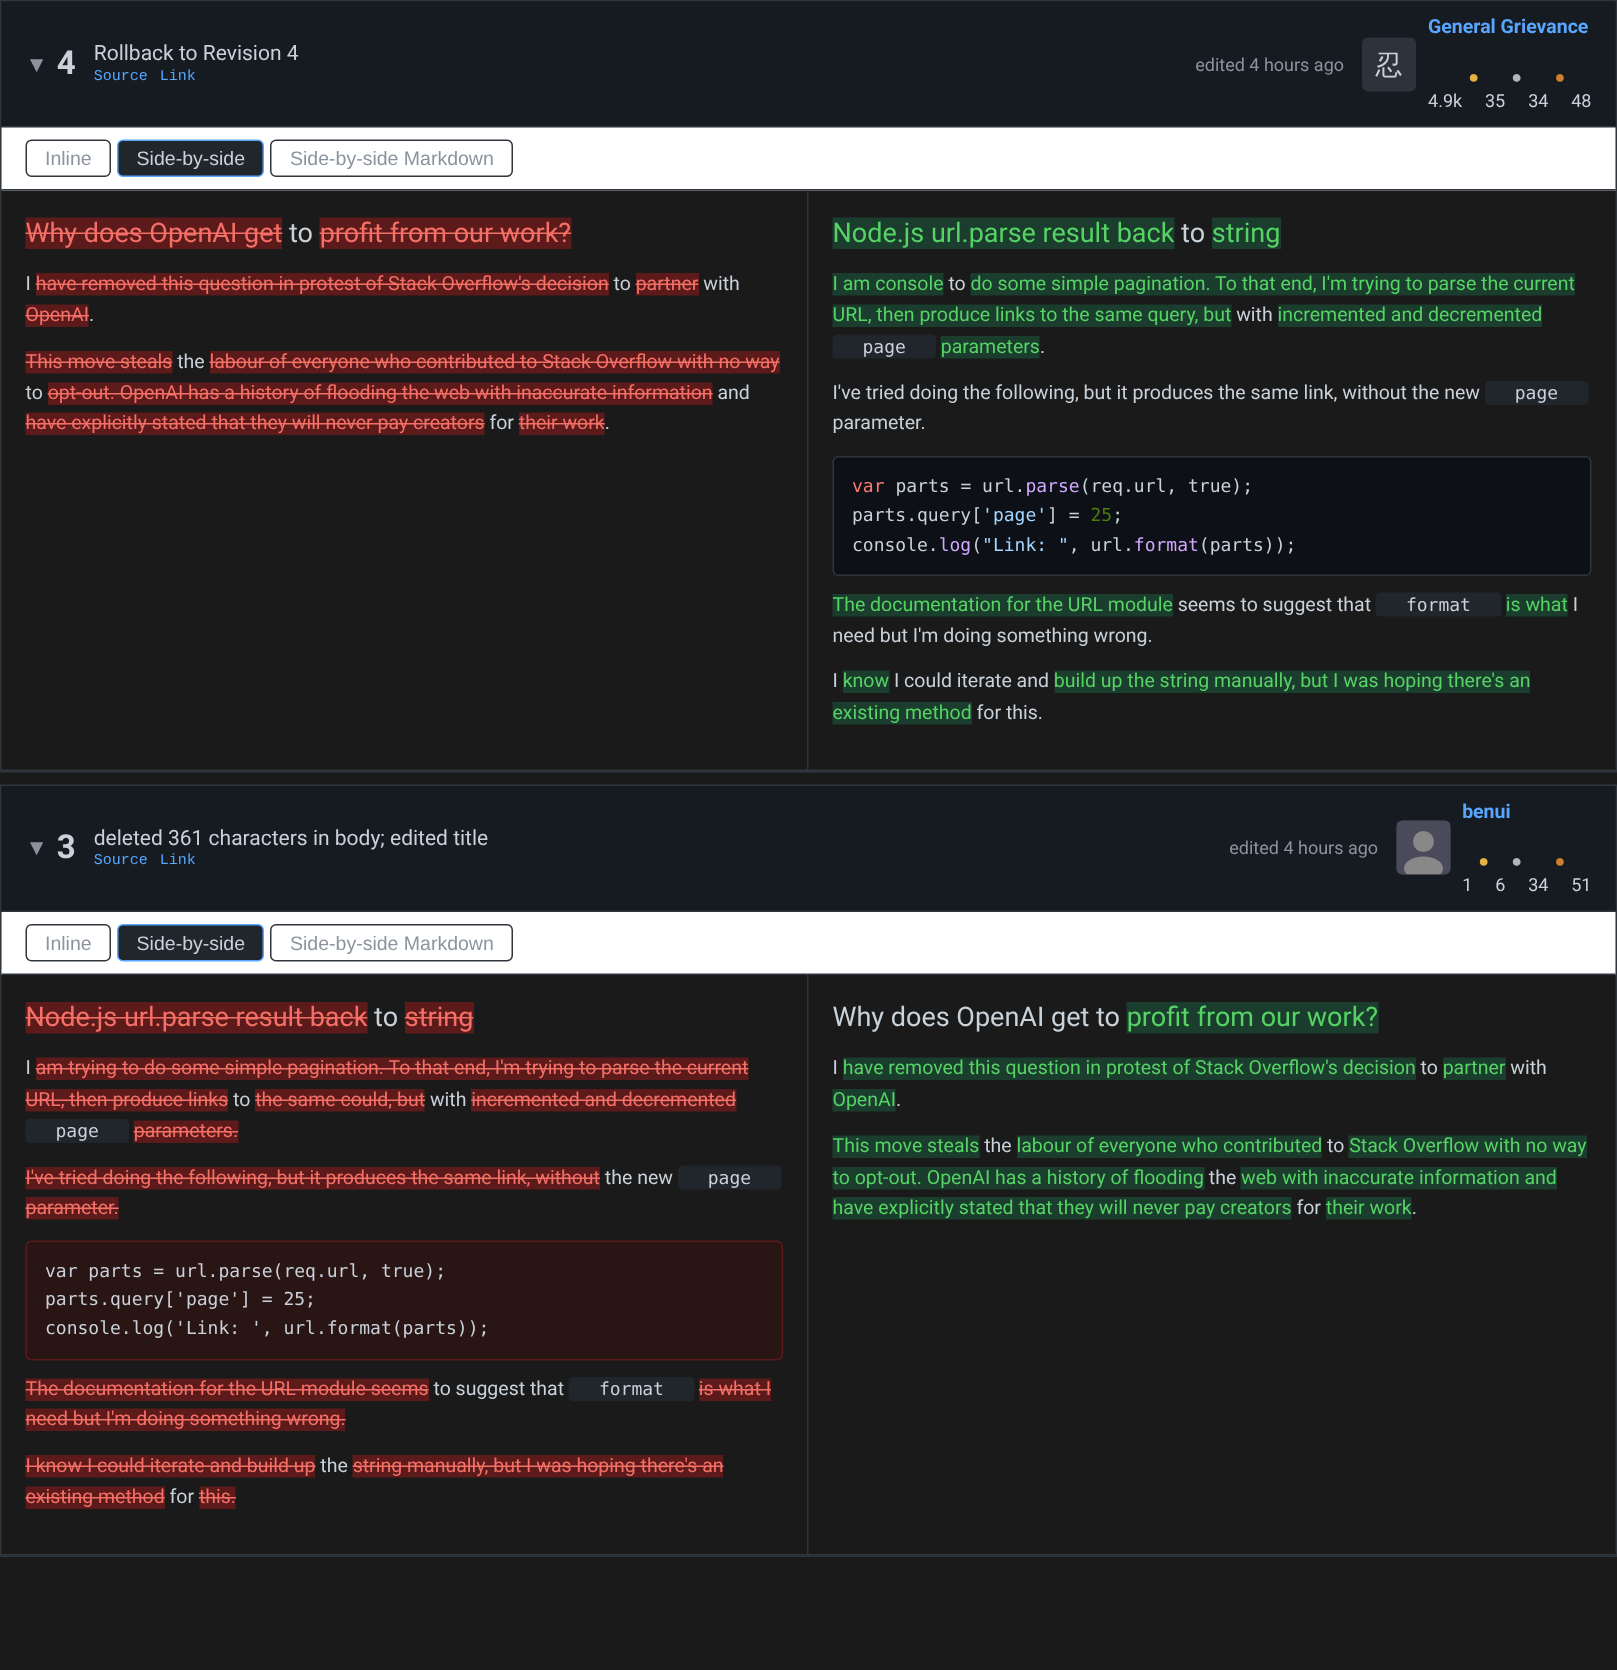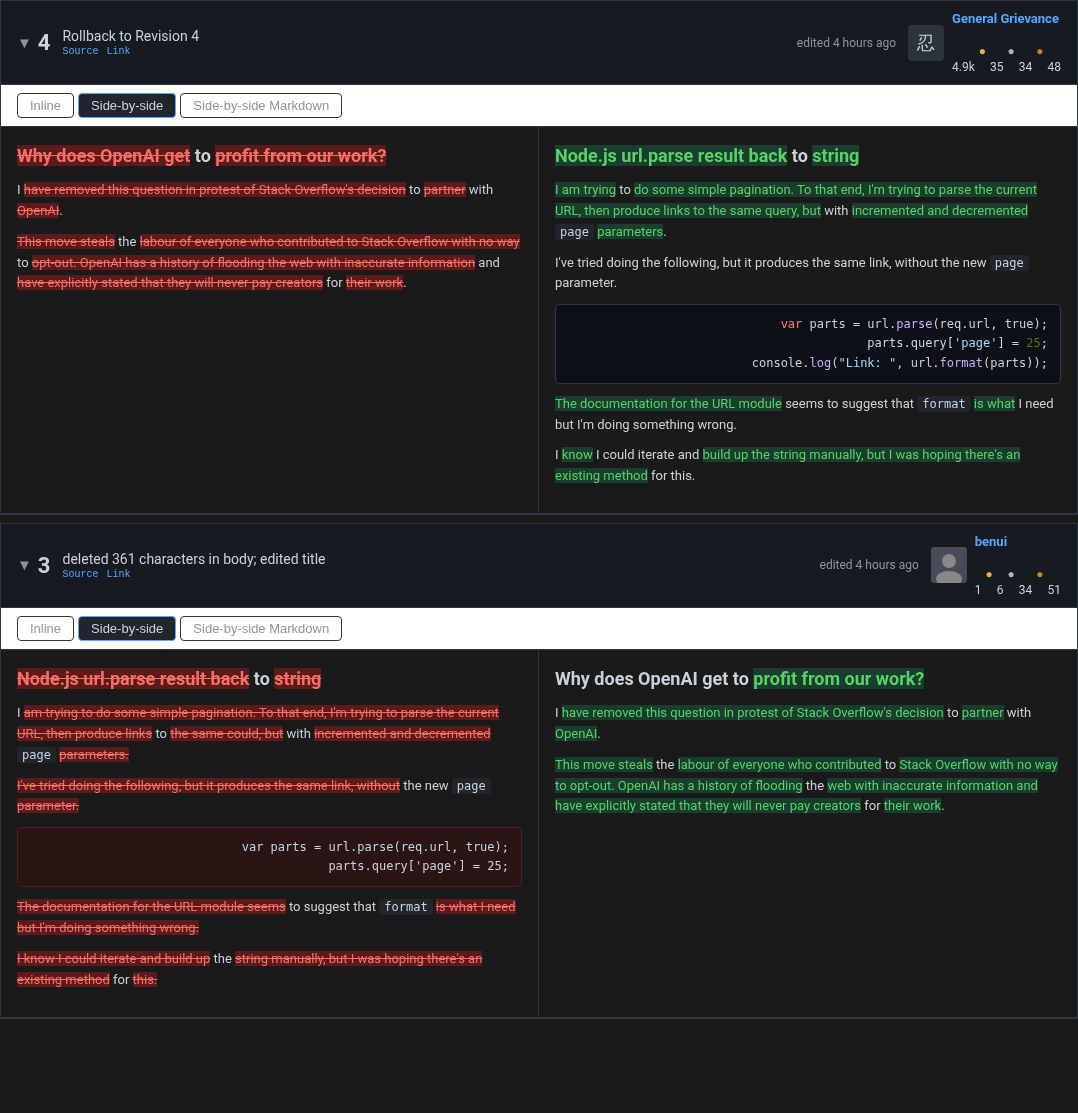--- a/index.html
+++ b/index.html
@@ -161,21 +161,21 @@
       padding: 16px;
       border-right: 1px solid #30363d;
     }
 
     .diff-panel:last-child {
       border-right: none;
     }
 
     .diff-title {
       font-size: 18px;
-      font-weight: 700;
+      font-weight: 400;
       margin-bottom: 12px;
       line-height: 1.4;
     }
 
     .diff-title .plain { color: #c9d1d9; }
 
     .diff-body {
       font-size: 13px;
       line-height: 1.6;
       color: #c9d1d9;
@@ -189,37 +189,36 @@
       text-decoration: line-through;
     }
 
     .hl-green {
       background: #1a3d2e;
       color: #56d364;
     }
 
     .code-tag {
       background: #21262d;
-      padding: 1px 5px;
+      padding: 1px 20px;
       border-radius: 3px;
       font-family: monospace;
       font-size: 12px;
       color: #c9d1d9;
     }
 
     .code-block {
       background: #0d1117;
       border: 1px solid #30363d;
       border-radius: 4px;
       padding: 10px 12px;
       font-family: monospace;
       font-size: 12px;
       margin: 10px 0;
       line-height: 1.6;
-      text-align: right;
     }
 
     .code-block .kw { color: #ff7b72; }
     .code-block .fn { color: #d2a8ff; }
     .code-block .str { color: #a5d6ff; }
     .code-block .num { color: #4d7c0f; }
     .code-block .plain { color: #c9d1d9; }
 
     .code-block-strikethrough {
       background: #2a1515;
@@ -291,21 +290,21 @@
     </div>
 
     <div class="diff-panel">
       <div class="diff-title">
         <span class="hl-green">Node.js url.parse result back</span>
         <span class="plain"> to </span>
         <span class="hl-green">string</span>
       </div>
       <div class="diff-body">
         <p>
-          <span class="hl-green">I am trying</span> to <span class="hl-green">do some simple pagination. To that end, I'm trying to parse the current URL, then produce links to the same query, but</span> with <span class="hl-green">incremented and decremented</span> <span class="code-tag">page</span> <span class="hl-green">parameters</span>.
+          <span class="hl-green">I am console</span> to <span class="hl-green">do some simple pagination. To that end, I'm trying to parse the current URL, then produce links to the same query, but</span> with <span class="hl-green">incremented and decremented</span> <span class="code-tag">page</span> <span class="hl-green">parameters</span>.
         </p>
         <p>
           I've tried doing the following, but it produces the same link, without the new <span class="code-tag">page</span> parameter.
         </p>
         <div class="code-block">
           <div><span class="kw">var</span> <span class="plain">parts = url.</span><span class="fn">parse</span><span class="plain">(req.url,</span> <span class="plain">true);</span></div>
           <div><span class="plain">parts.query[</span><span class="str">'page'</span><span class="plain">] = </span><span class="num">25</span><span class="plain">;</span></div>
           <div><span class="plain">console.</span><span class="fn">log</span><span class="plain">(</span><span class="str">"Link: "</span><span class="plain">, url.</span><span class="fn">format</span><span class="plain">(parts));</span></div>
         </div>
         <p>
@@ -377,20 +376,21 @@
       <div class="diff-body">
         <p>
           I <span class="hl-red">am trying to do some simple pagination. To that end, I'm trying to parse the current URL, then produce links</span> to <span class="hl-red">the same could, but</span> with <span class="hl-red">incremented and decremented</span> <span class="code-tag">page</span> <span class="hl-red">parameters.</span>
         </p>
         <p>
           <span class="hl-red">I've tried doing the following, but it produces the same link, without</span> the new <span class="code-tag">page</span> <span class="hl-red">parameter.</span>
         </p>
         <div class="code-block code-block-strikethrough">
           <div>var parts = url.parse(req.url, true);</div>
           <div>parts.query['page'] = 25;</div>
+          <div>console.log('Link: ', url.format(parts));</div>
         </div>
         <p>
           <span class="hl-red">The documentation for the URL module seems</span> to suggest that <span class="code-tag">format</span> <span class="hl-red">is what I need but I'm doing something wrong.</span>
         </p>
         <p>
           <span class="hl-red">I know I could iterate and build up</span> the <span class="hl-red">string manually, but I was hoping there's an existing method</span> for <span class="hl-red">this.</span>
         </p>
       </div>
     </div>
 

